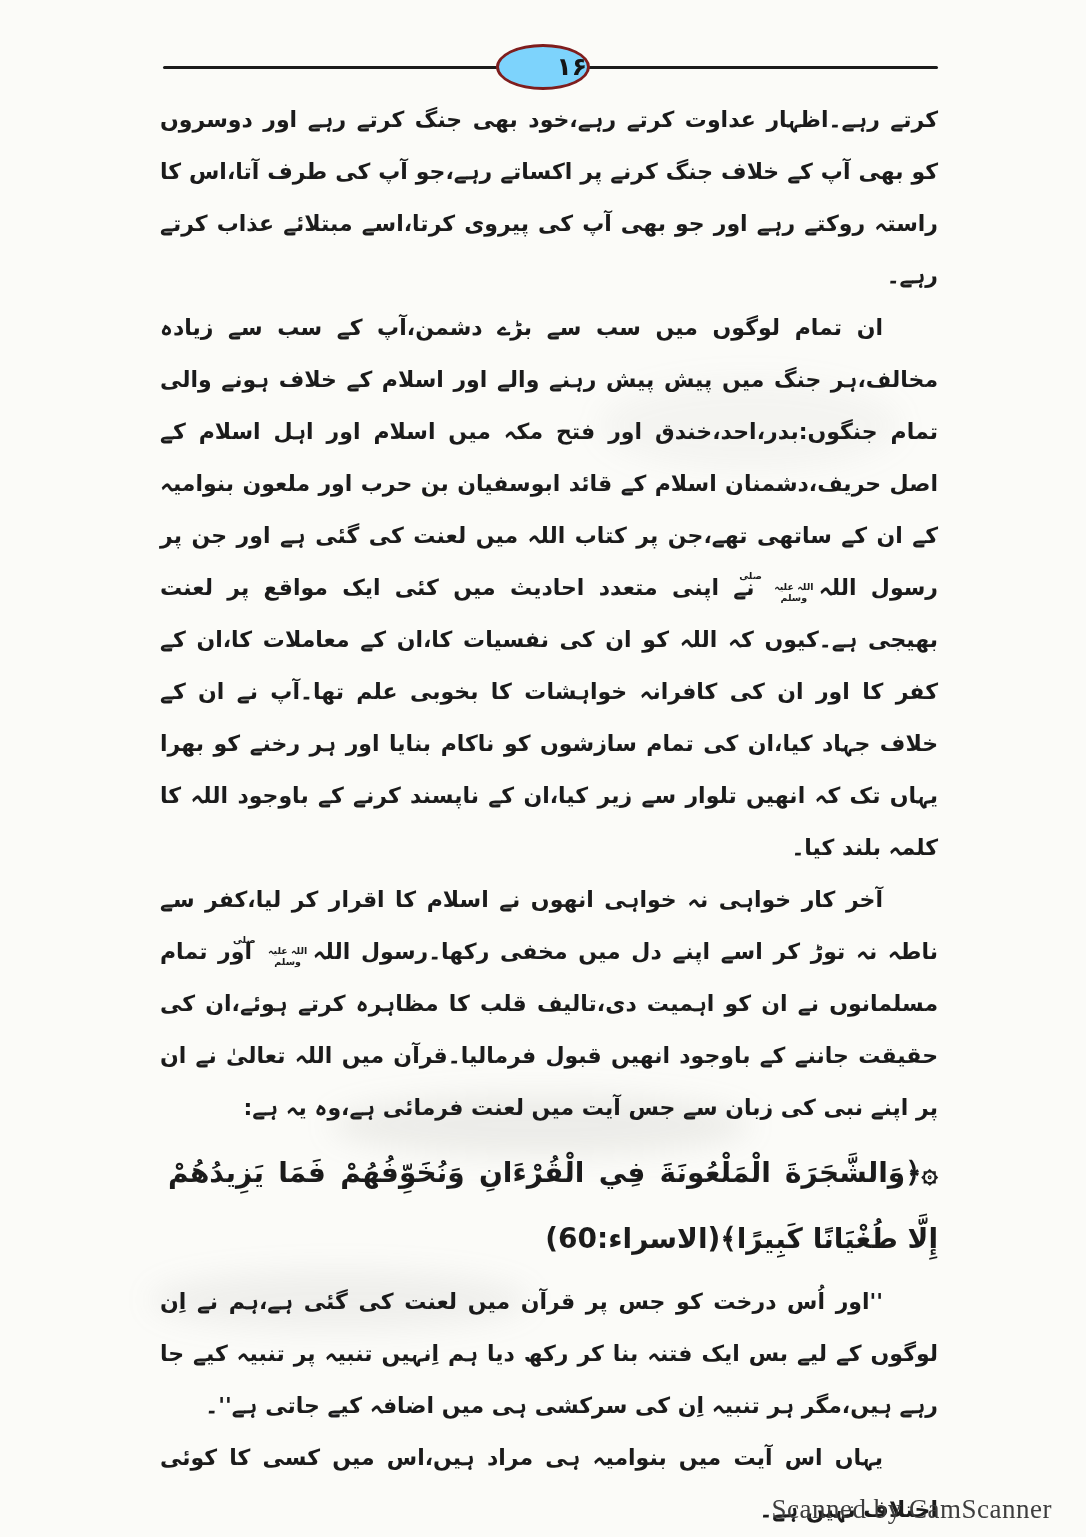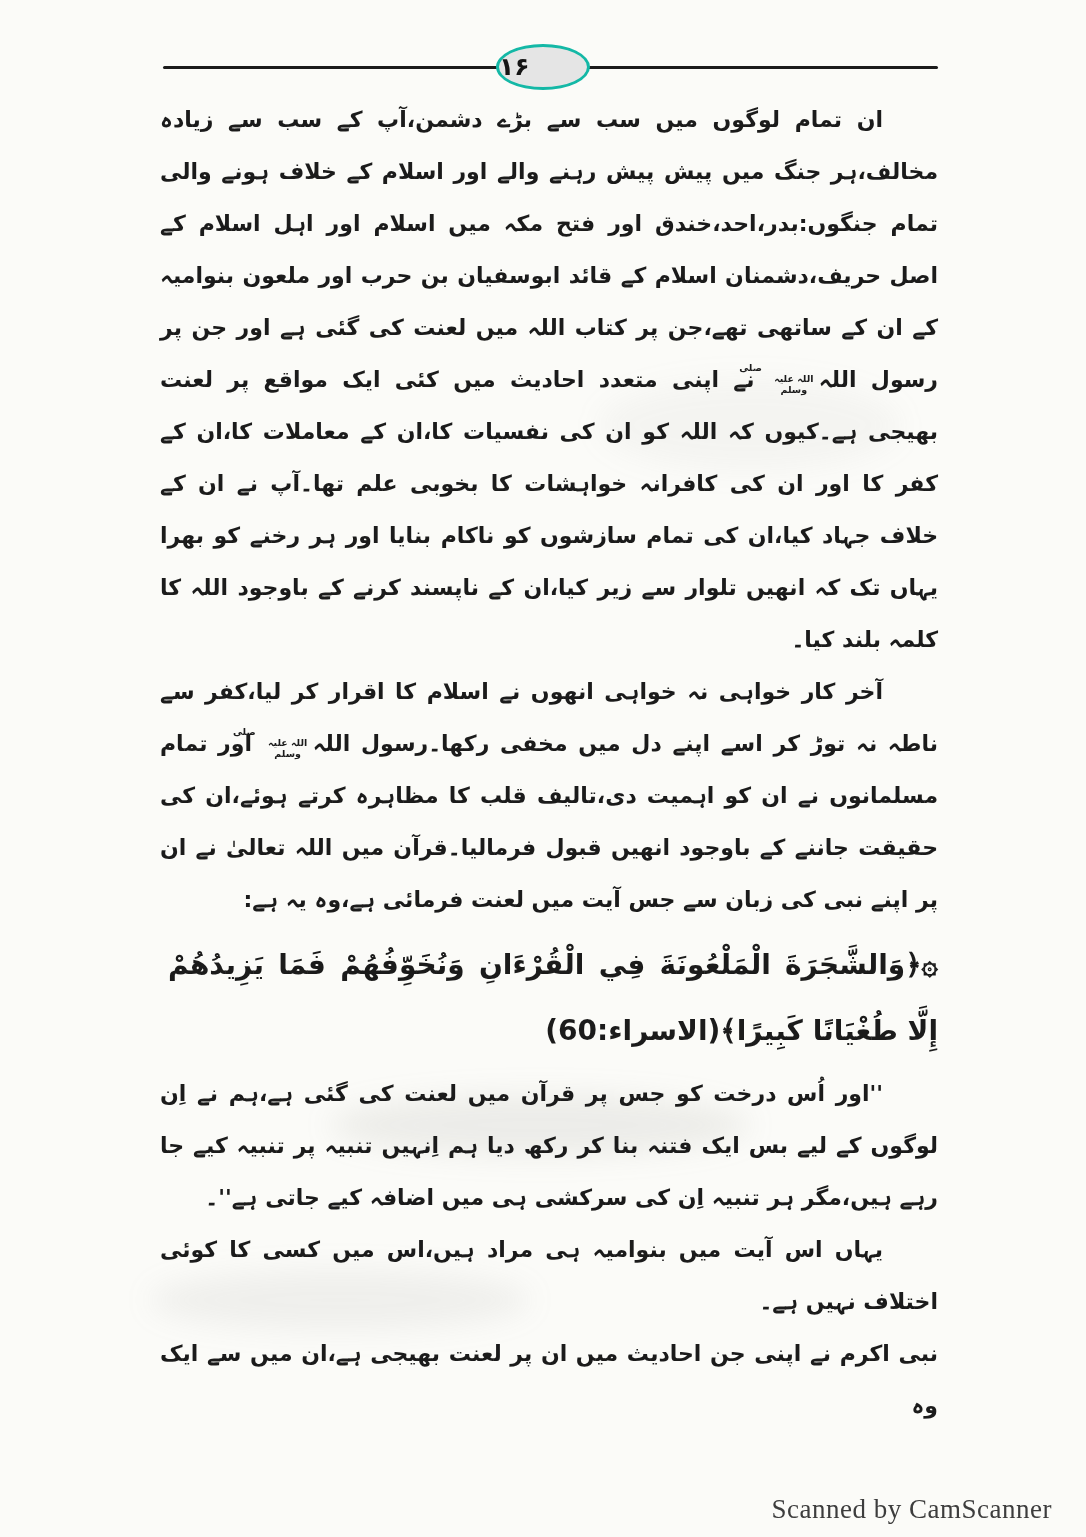--- a/index.html
+++ b/index.html
@@ -16,24 +16,24 @@
     position: absolute;
     left: 163px; top: 66px;
     width: 775px; height: 3px;
     background: #1b1b1b;
     border-radius: 2px;
   }
   .page-number-oval {
     position: absolute;
     left: 496px; top: 44px;
     width: 94px; height: 46px;
-    border: 3px solid #14b8a6;
+    border: 3px solid #7f1d1d;
     border-radius: 50%;
-    background: #e5e5e5;
-    display: flex; align-items: center; justify-content: flex-start;
+    background: #7dd3fc;
+    display: flex; align-items: center; justify-content: flex-end;
     box-sizing: border-box;
   }
   .page-number-oval span {
     font-size: 25px; font-weight: bold; color: #151515;
     transform: translateY(-1px);
   }
   
   .text-body {
     position: absolute;
     top: 94px; right: 148px;
@@ -95,20 +95,21 @@
   <div class="smudge s1"></div>
   <div class="smudge s2"></div>
   <div class="smudge s3"></div>
 
   <div class="header-rule"></div>
   <div class="page-number-oval">
     <span>۱۶</span>
   </div>
 
   <div class="text-body">
+      <div class="para">کرتے رہے۔اظہار عداوت کرتے رہے،خود بھی جنگ کرتے رہے اور دوسروں کو بھی آپ کے خلاف جنگ کرنے پر اکساتے رہے،جو آپ کی طرف آتا،اس کا راستہ روکتے رہے اور جو بھی آپ کی پیروی کرتا،اسے مبتلائے عذاب کرتے رہے۔</div>
       <div class="para indent">ان تمام لوگوں میں سب سے بڑے دشمن،آپ کے سب سے زیادہ مخالف،ہر جنگ میں پیش پیش رہنے والے اور اسلام کے خلاف ہونے والی تمام جنگوں:بدر،احد،خندق اور فتح مکہ میں اسلام اور اہل اسلام کے اصل حریف،دشمنان اسلام کے قائد ابوسفیان بن حرب اور ملعون بنوامیہ کے ان کے ساتھی تھے،جن پر کتاب اللہ میں لعنت کی گئی ہے اور جن پر رسول اللہ<span class="pbuh">صلی اللہ علیہ وسلم</span> نے اپنی متعدد احادیث میں کئی ایک مواقع پر لعنت بھیجی ہے۔کیوں کہ اللہ کو ان کی نفسیات کا،ان کے معاملات کا،ان کے کفر کا اور ان کی کافرانہ خواہشات کا بخوبی علم تھا۔آپ نے ان کے خلاف جہاد کیا،ان کی تمام سازشوں کو ناکام بنایا اور ہر رخنے کو بھرا یہاں تک کہ انھیں تلوار سے زیر کیا،ان کے ناپسند کرنے کے باوجود اللہ کا کلمہ بلند کیا۔</div>
       <div class="para indent">آخر کار خواہی نہ خواہی انھوں نے اسلام کا اقرار کر لیا،کفر سے ناطہ نہ توڑ کر اسے اپنے دل میں مخفی رکھا۔رسول اللہ<span class="pbuh">صلی اللہ علیہ وسلم</span> اور تمام مسلمانوں نے ان کو اہمیت دی،تالیف قلب کا مظاہرہ کرتے ہوئے،ان کی حقیقت جاننے کے باوجود انھیں قبول فرمالیا۔قرآن میں اللہ تعالیٰ نے ان پر اپنے نبی کی زبان سے جس آیت میں لعنت فرمائی ہے،وہ یہ ہے:</div>
       <div class="para verse">۞﴿وَالشَّجَرَةَ الْمَلْعُونَةَ فِي الْقُرْءَانِ وَنُخَوِّفُهُمْ فَمَا يَزِيدُهُمْ إِلَّا طُغْيَانًا كَبِيرًا﴾(الاسراء:60)</div>
       <div class="para indent">''اور اُس درخت کو جس پر قرآن میں لعنت کی گئی ہے،ہم نے اِن لوگوں کے لیے بس ایک فتنہ بنا کر رکھ دیا ہم اِنہیں تنبیہ پر تنبیہ کیے جا رہے ہیں،مگر ہر تنبیہ اِن کی سرکشی ہی میں اضافہ کیے جاتی ہے''۔</div>
       <div class="para indent">یہاں اس آیت میں بنوامیہ ہی مراد ہیں،اس میں کسی کا کوئی اختلاف نہیں ہے۔</div>
       <div class="para">نبی اکرم نے اپنی جن احادیث میں ان پر لعنت بھیجی ہے،ان میں سے ایک وہ</div>
     </div>
 
   <div class="footer-watermark">Scanned by CamScanner</div>
 </div>

